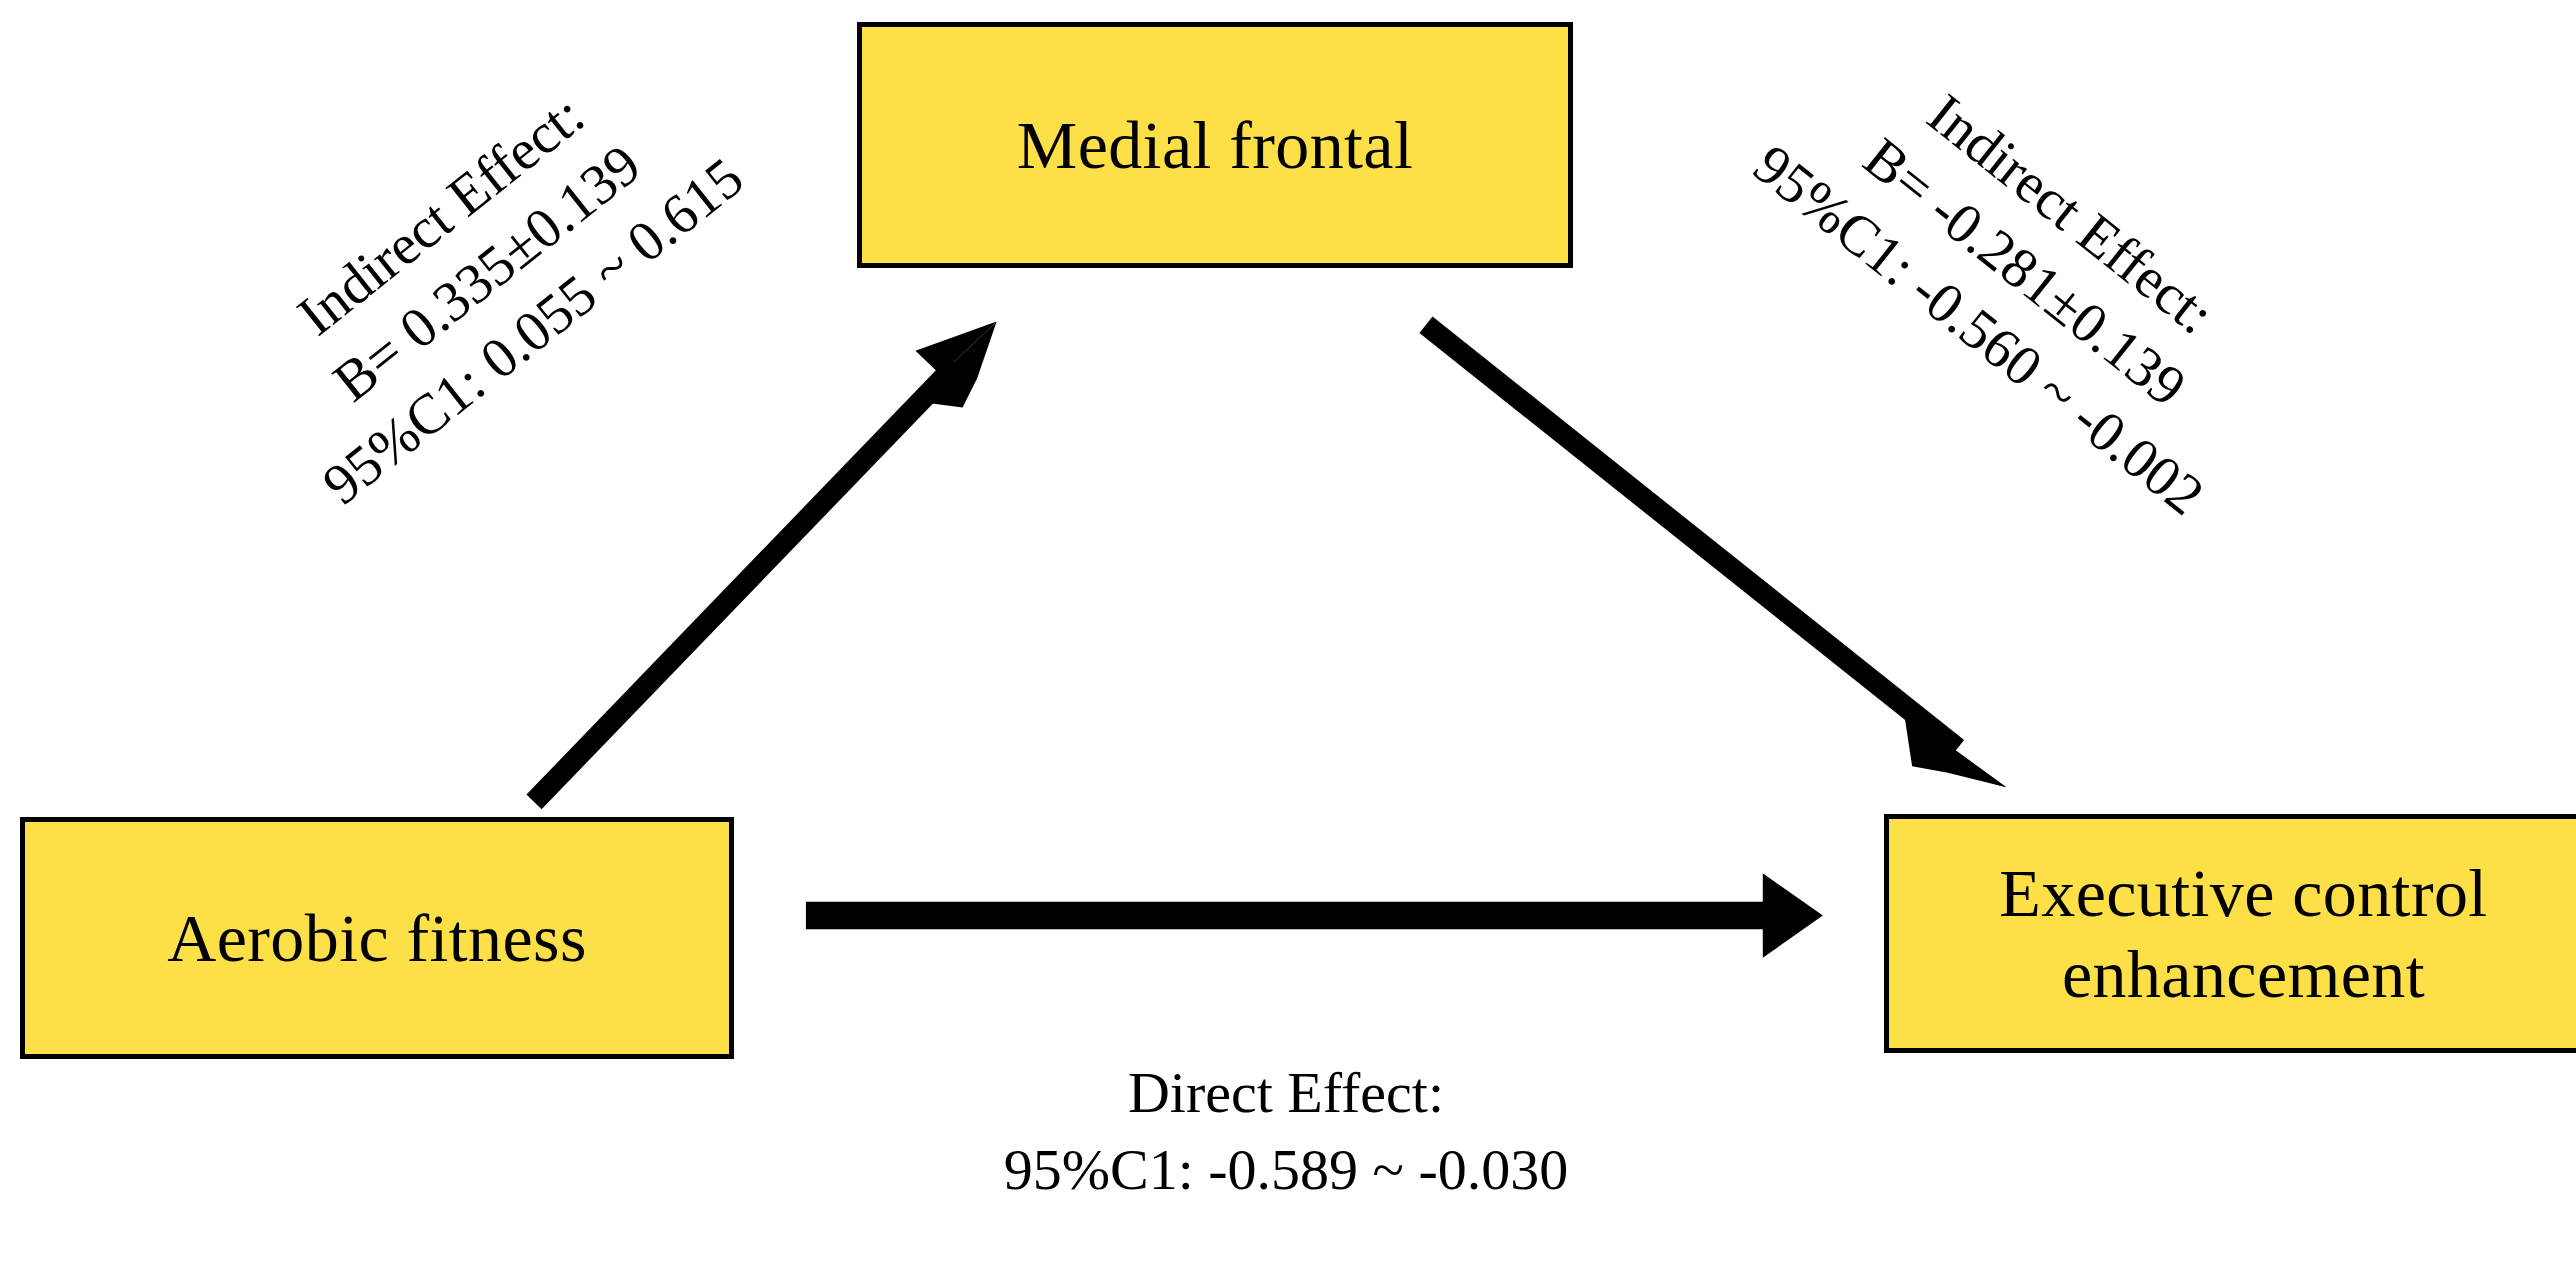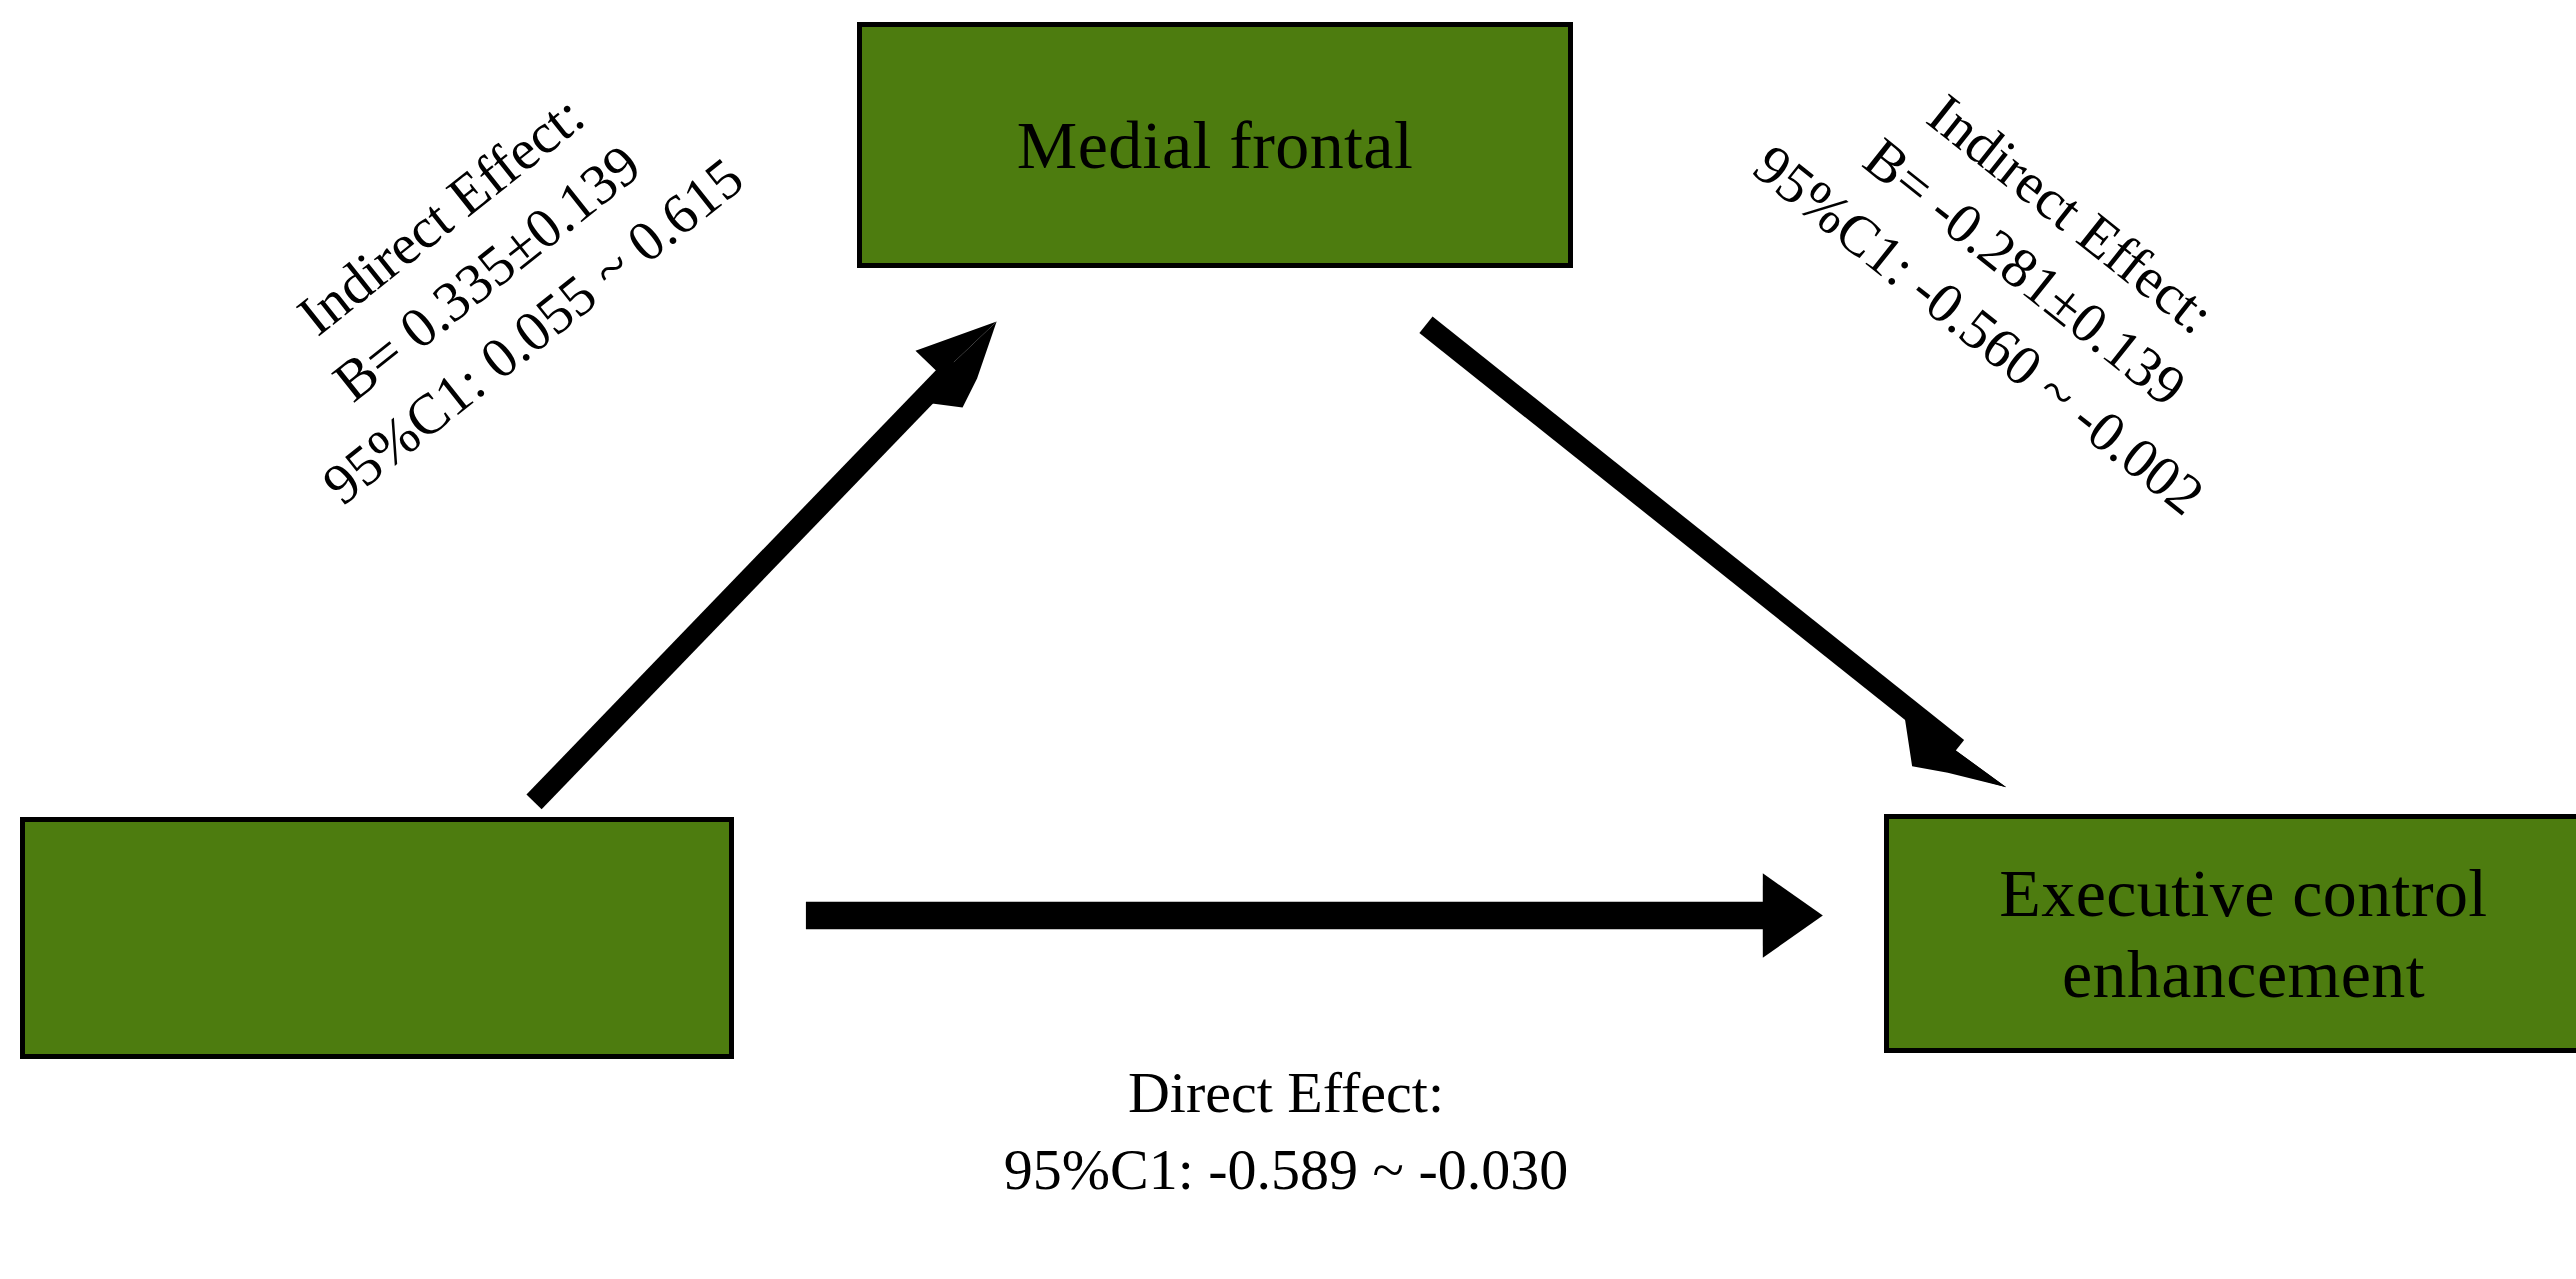--- a/index.html
+++ b/index.html
@@ -19,21 +19,21 @@
     height: 1280px;
     background: #ffffff;
     overflow: hidden;
   }
 
   
   .node-box {
     position: absolute;
     box-sizing: border-box;
     border: 5.7px solid #000000;
-    background: #4d7c0f;
+    background: #fde047;
     display: flex;
     flex-direction: column;
     align-items: center;
     justify-content: center;
     text-align: center;
     line-height: 1.18;
     font-size: 68px;
     letter-spacing: 0.4px;
   }
   .node-box .line {
@@ -128,20 +128,21 @@
       <line x1="993" y1="1128" x2="2180" y2="1128" stroke="#000000" stroke-width="34" stroke-linecap="butt"></line>
       <polygon points="2246,1128 2172,1076 2172,1180" fill="#000000"></polygon>
     </g>
   </svg>
 
   <div id="box-mediator" class="node-box">
     <span class="line">Medial frontal</span>
   </div>
 
   <div id="box-predictor" class="node-box">
+    <span class="line">Aerobic fitness</span>
   </div>
 
   <div id="box-outcome" class="node-box">
     <span class="line">Executive control</span>
     <span class="line">enhancement</span>
   </div>
 
   <div id="label-a-path" class="edge-label">
     <span class="line">Indirect Effect:</span>
     <span class="line">B= 0.335±0.139</span>

